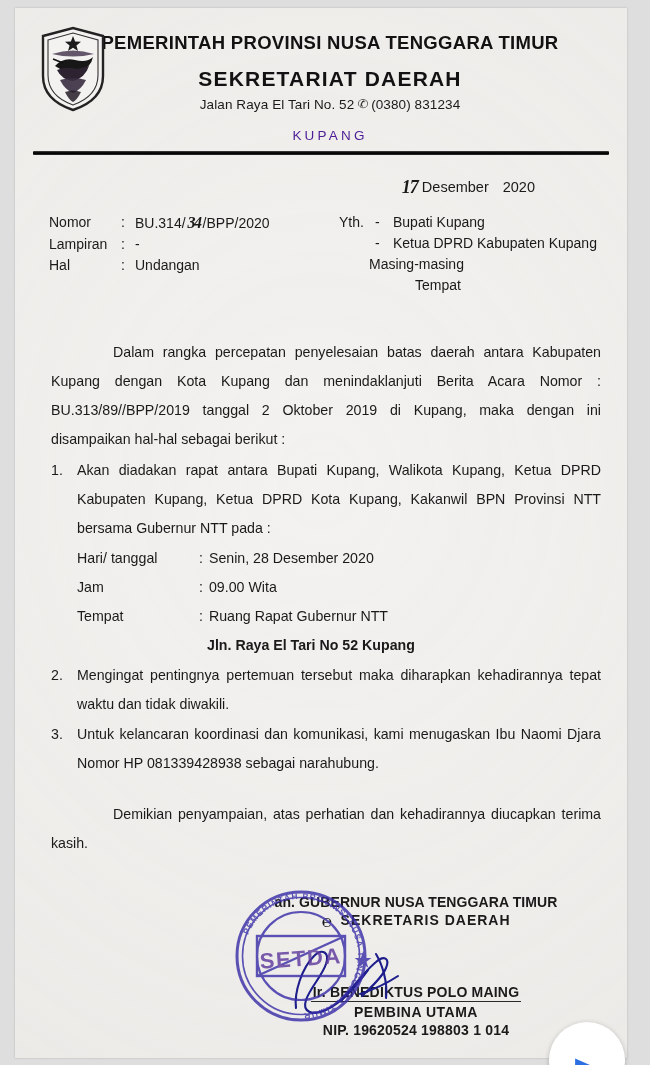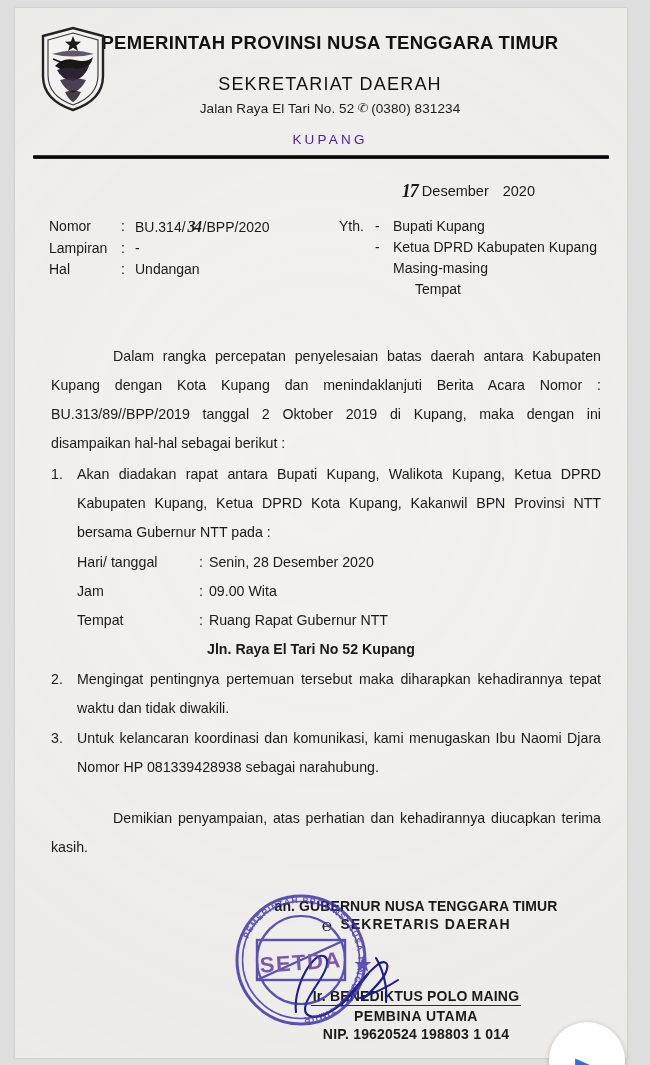--- a/index.html
+++ b/index.html
@@ -66,25 +66,25 @@
   }
   .lh-line1 {
     font-size: 18.5px;
     font-weight: bold;
     letter-spacing: .3px;
     color: #121212;
     margin: 4px 0 0 18px;
     white-space: nowrap;
   }
   .lh-line2 {
-    font-size: 18px;
-    font-weight: normal;
+    font-size: 21px;
+    font-weight: bold;
     letter-spacing: 1.2px;
     color: #121212;
-    margin: 20px 0 0 18px;
+    margin: 13px 0 0 18px;
   }
   .lh-line3 {
     font-size: 13.5px;
     color: #1a1a1a;
     margin: 6px 0 16px 18px;
     letter-spacing: .1px;
   }
   .phone-glyph {
     display: inline-block;
     transform: scaleX(1.1);
@@ -143,21 +143,21 @@
     font-style: italic;
     font-weight: bold;
     font-size: 16px;
     letter-spacing: -1.5px;
     padding: 0 2px;
   }
   #ref-right { font-size: 14px; }
   .yth-row { display: flex; line-height: 21px; white-space: nowrap; align-items: center; }
   .yth-word { width: 36px; }
   .yth-dash { width: 18px; }
-  .yth-indent { margin-left: 54px; line-height: 21px; }
+  .yth-indent { margin-left: 30px; line-height: 21px; }
   .yth-indent2 { margin-left: 76px; line-height: 21px; }
 
   
   #body-copy {
     margin: 42px 26px 0 36px;
     font-size: 14.2px;
     line-height: 29px;
   }
   .para {
     text-align: justify;

